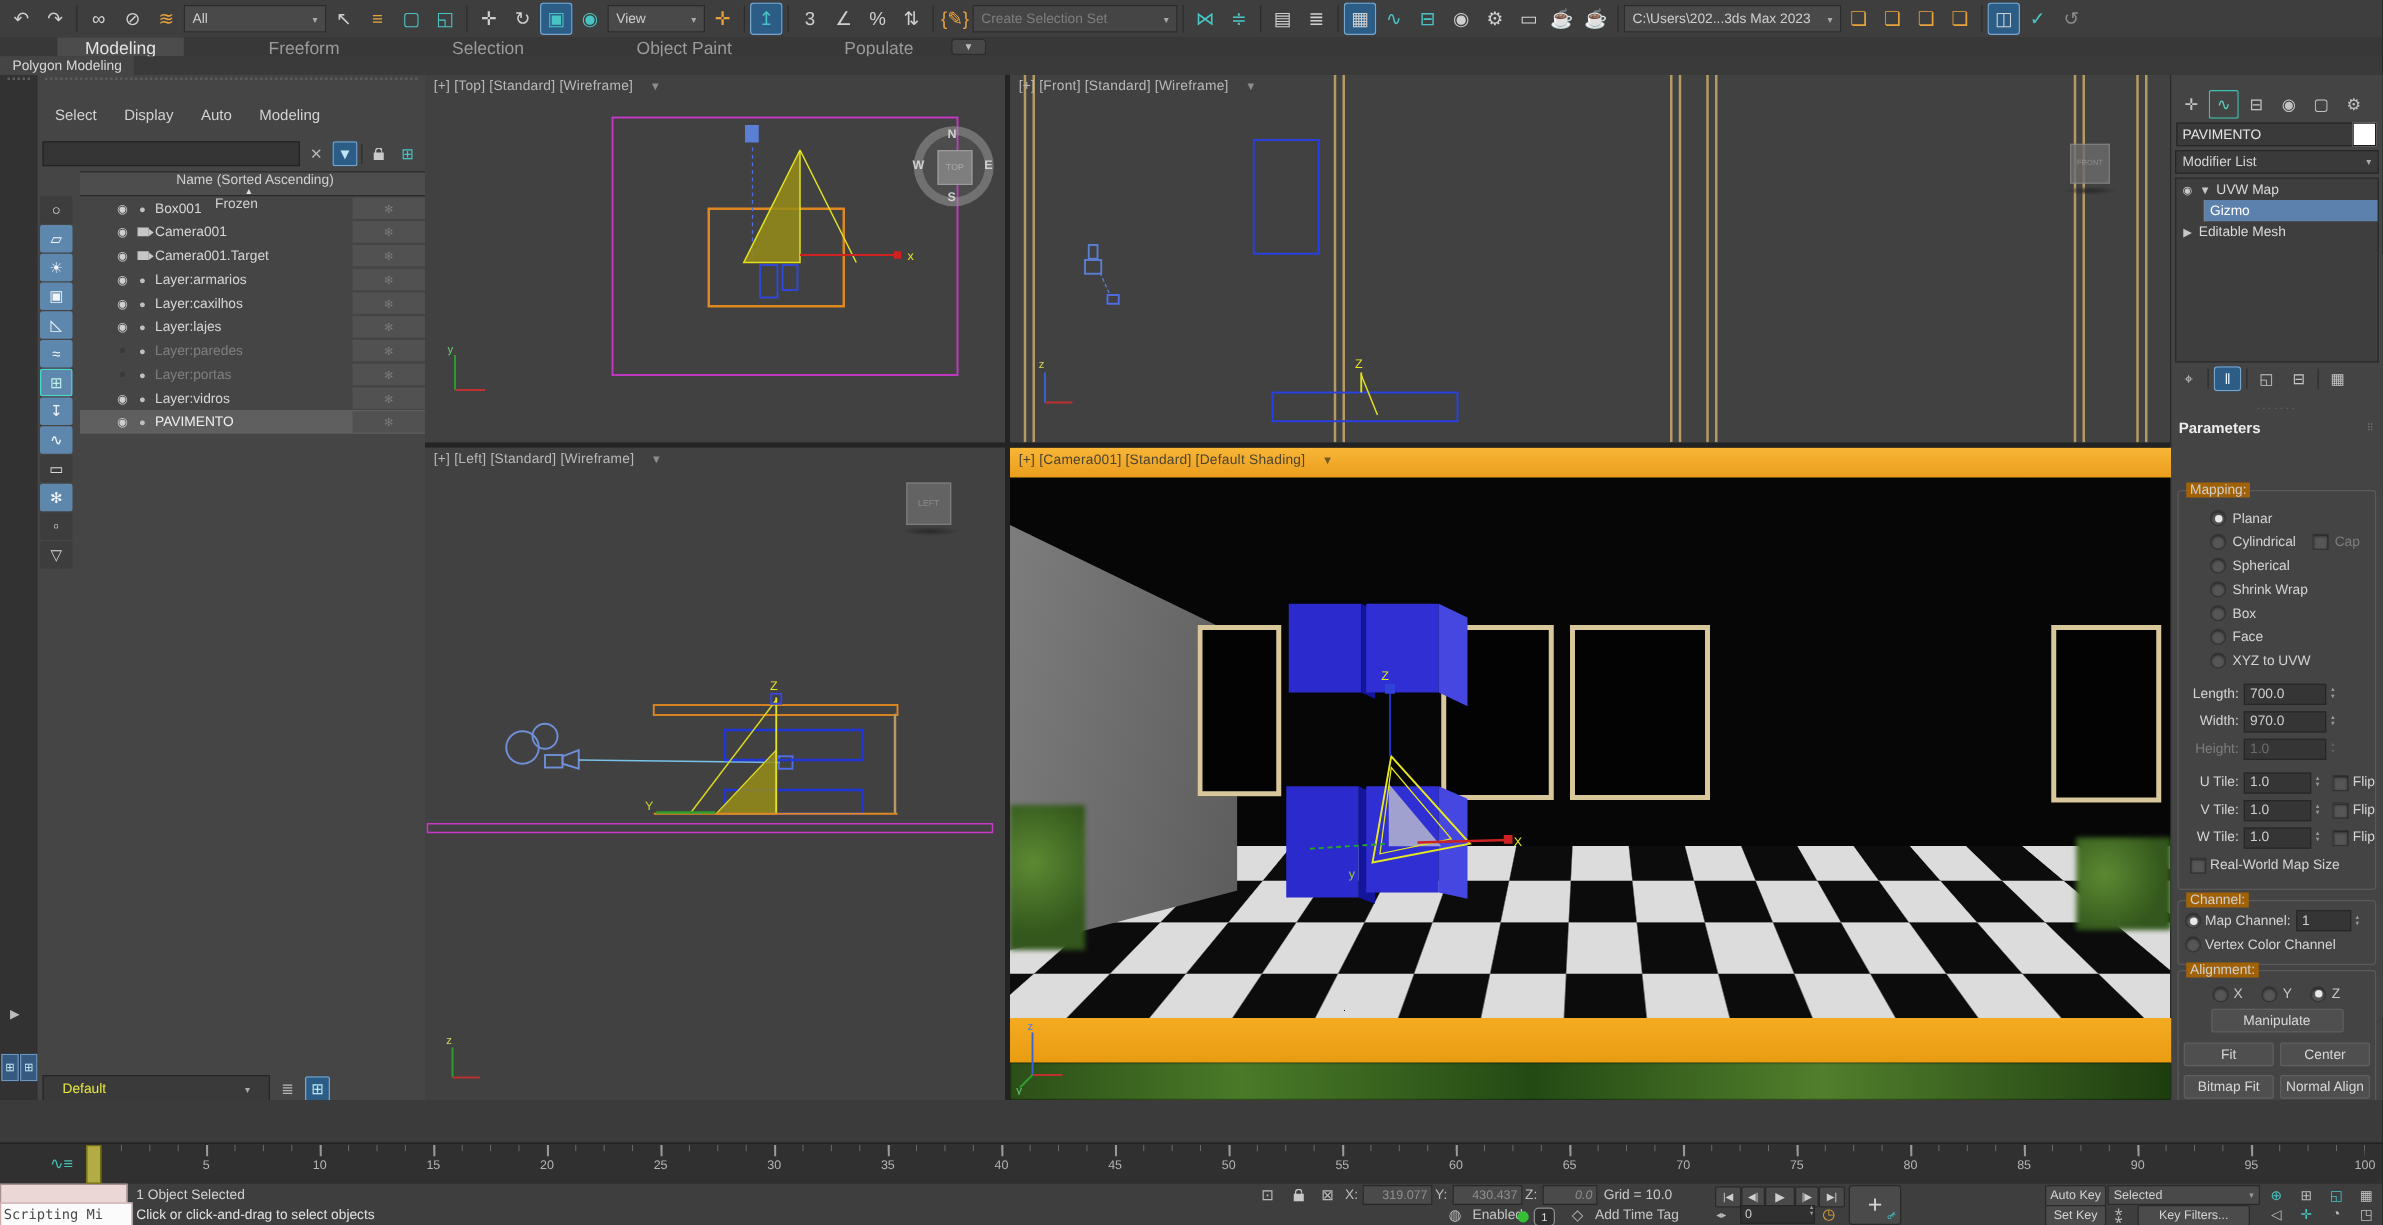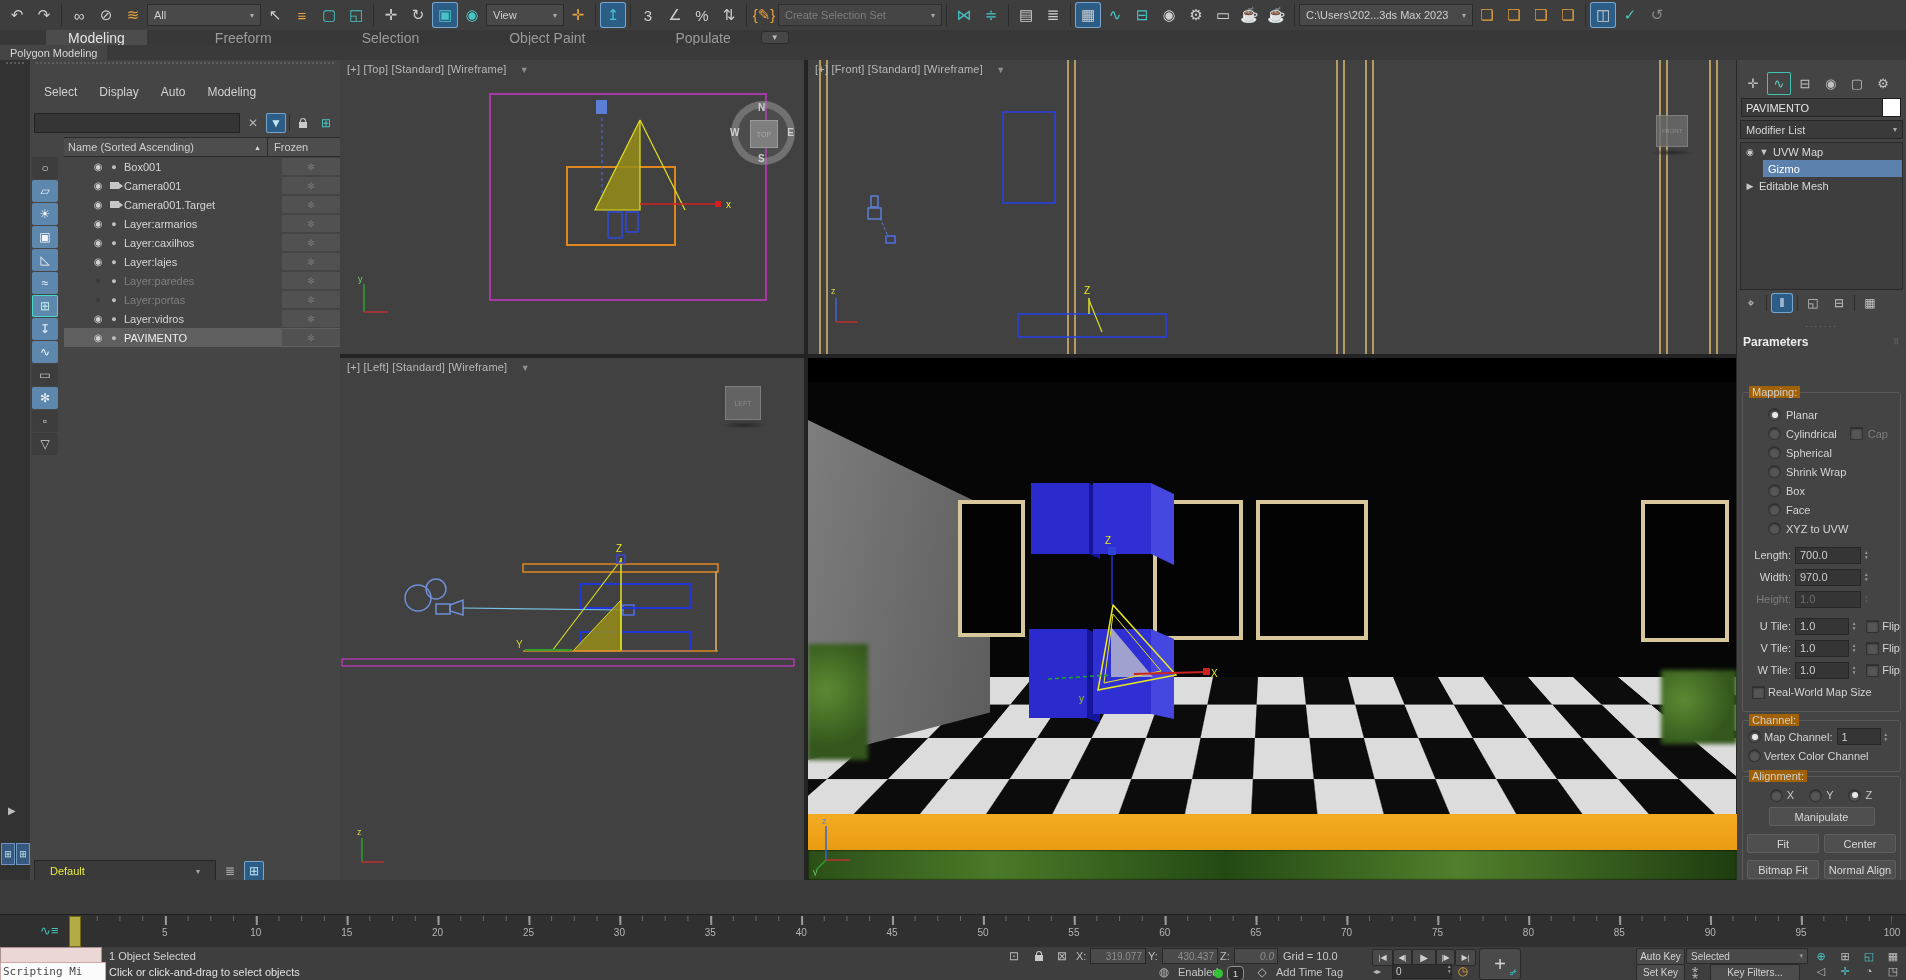--- a/index.html
+++ b/index.html
@@ -29,21 +29,21 @@
   
   .explorer{position:absolute;left:30px;top:60px;width:310px;height:826px;background:#454545;border-right:2px solid #282828;overflow:hidden;}
   .grip{height:4px;border-top:2px dotted #5c5c5c;margin:2px 6px 0 6px;}
   .exp-menus{position:absolute;top:25px;left:14px;display:flex;gap:22px;font-size:12px;color:#d2d2d2;}
   .exp-search{position:absolute;top:52px;left:4px;right:4px;height:22px;display:flex;align-items:center;gap:3px;}
   .exp-search input{flex:1;height:18px;background:#353535;border:1px solid #232323;color:#ddd;font-size:11px;padding:0 4px;outline:none;}
   .mini{width:20px;height:20px;display:flex;align-items:center;justify-content:center;font-size:12px;color:#b5b5b5;flex:none;border-radius:2px;}
   .mini.on{background:#2c5d87;box-shadow:inset 0 0 0 1px #77a5cc;color:#bfe6f2;}
   .padlock{width:8px;height:6px;background:#c9c9c9;position:relative;margin-top:4px;}
   .padlock::before{content:"";position:absolute;left:1px;top:-4px;width:4px;height:4px;border:1.5px solid #c9c9c9;border-bottom:none;border-radius:3px 3px 0 0;}
-  .exp-head{position:absolute;top:77px;left:34px;right:0;height:18px;background:#4d4d4d;border-top:1px solid #2a2a2a;border-bottom:1px solid #2a2a2a;font-size:11px;color:#cfcfcf;display:flex;align-items:center;}
+  .exp-head{position:absolute;top:77px;left:34px;right:0;height:18px;background:#4d4d4d;border-top:1px solid #2a2a2a;border-bottom:1px solid #2a2a2a;font-size:11px;color:#cfcfcf;display:flex;align-items:center;flex-direction:column;}
   .exp-head .nm{padding-left:4px;flex:1;}
   .exp-head .sort{font-size:7px;color:#ddd;margin-right:6px;}
   .exp-head .cdiv{width:1px;height:100%;background:#2a2a2a;}
   .exp-head .fz{width:66px;padding-left:6px;}
   .strip{position:absolute;left:2px;top:97px;width:30px;display:flex;flex-direction:column;gap:1px;}
   .strip span{width:26px;height:22px;display:flex;align-items:center;justify-content:center;background:#5e87ae;color:#f0f4f8;font-size:12px;border-radius:2px;}
   .strip span.dk{background:#3d3d3d;color:#d8d8d8;}
   .strip span.tl{box-shadow:inset 0 0 0 1px #46d8c8;color:#bff0e8;}
   .rows{position:absolute;left:34px;top:97px;right:0;}
   .row{height:19px;display:flex;align-items:center;position:relative;font-size:11px;color:#d6d6d6;}
@@ -520,20 +520,26 @@
           <line x1="326" y1="292" x2="398" y2="290" stroke="#cc2222" stroke-width="2"></line>
           <rect x="395" y="286" width="7" height="7" fill="#cc2222"></rect>
           <text x="403" y="295" font-size="10" fill="#e8e820">X</text>
           <line x1="240" y1="297" x2="302" y2="293" stroke="#22aa22" stroke-width="1.5" stroke-dasharray="4,3"></line>
           <text x="271" y="320" font-size="10" fill="#9acd32">y</text>
           <line x1="304" y1="223" x2="304" y2="172" stroke="#2233cc" stroke-width="1.5"></line>
           <rect x="300" y="165" width="8" height="8" fill="#3142d8"></rect>
           <text x="297" y="162" font-size="10" fill="#e8e820">Z</text>
         </svg>
       </div>
+      <div class="cam-top">
+        <div class="vp-label">
+          <span>[+] [Camera001] [Standard] [Default Shading]</span>
+          <span class="fun">▼</span>
+        </div>
+      </div>
       <div class="cam-bot"></div>
       <div class="cam-grassbot"></div>
       <svg class="tripod" style="left:4px;top:458px;" width="50" height="60" viewBox="0 0 50 60">
         <line x1="14" y1="10" x2="14" y2="44" stroke="#3a63d6" stroke-width="1.5"></line>
         <line x1="14" y1="44" x2="38" y2="44" stroke="#c03030" stroke-width="1.5"></line>
         <line x1="14" y1="44" x2="4" y2="54" stroke="#2f9e2f" stroke-width="1.5"></line>
         <text x="10" y="8" font-size="9" fill="#4f7fe8">z</text>
         <text x="1" y="59" font-size="9" fill="#6fce6f">y</text>
       </svg>
     </div>

